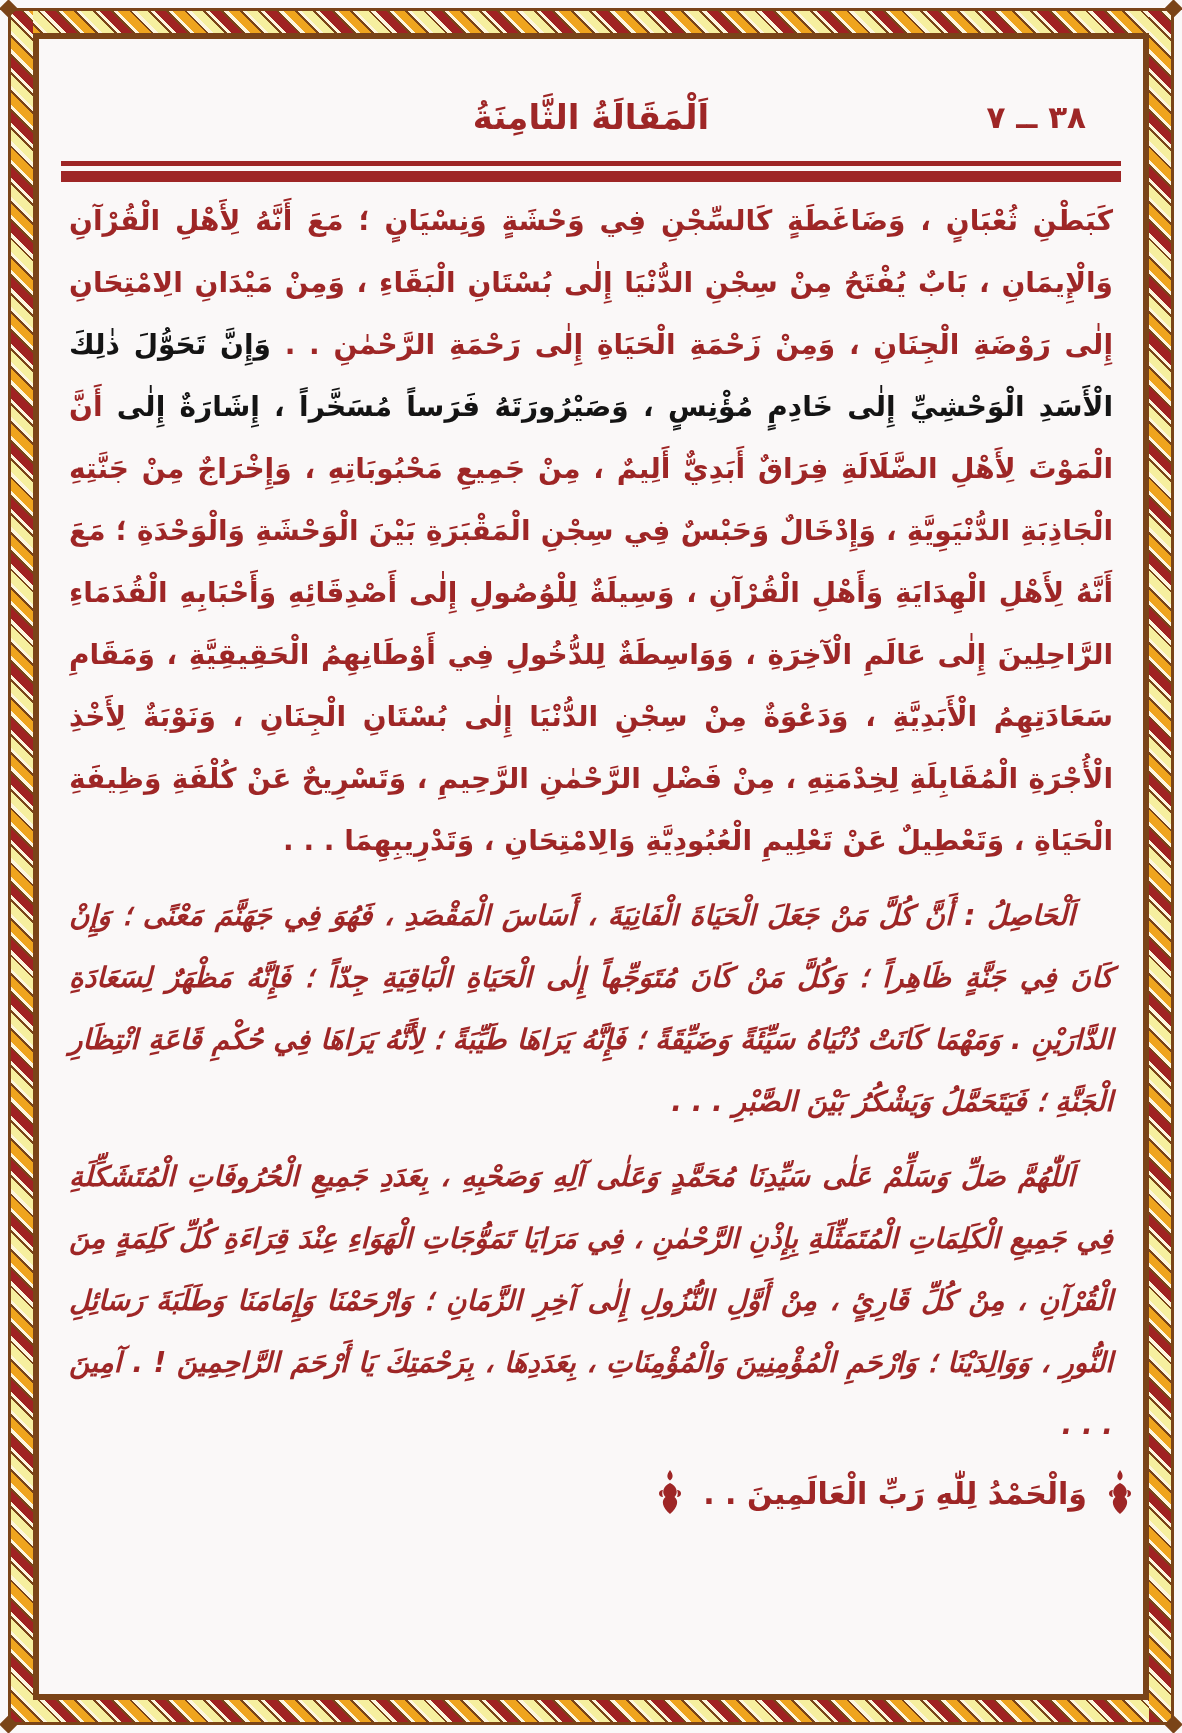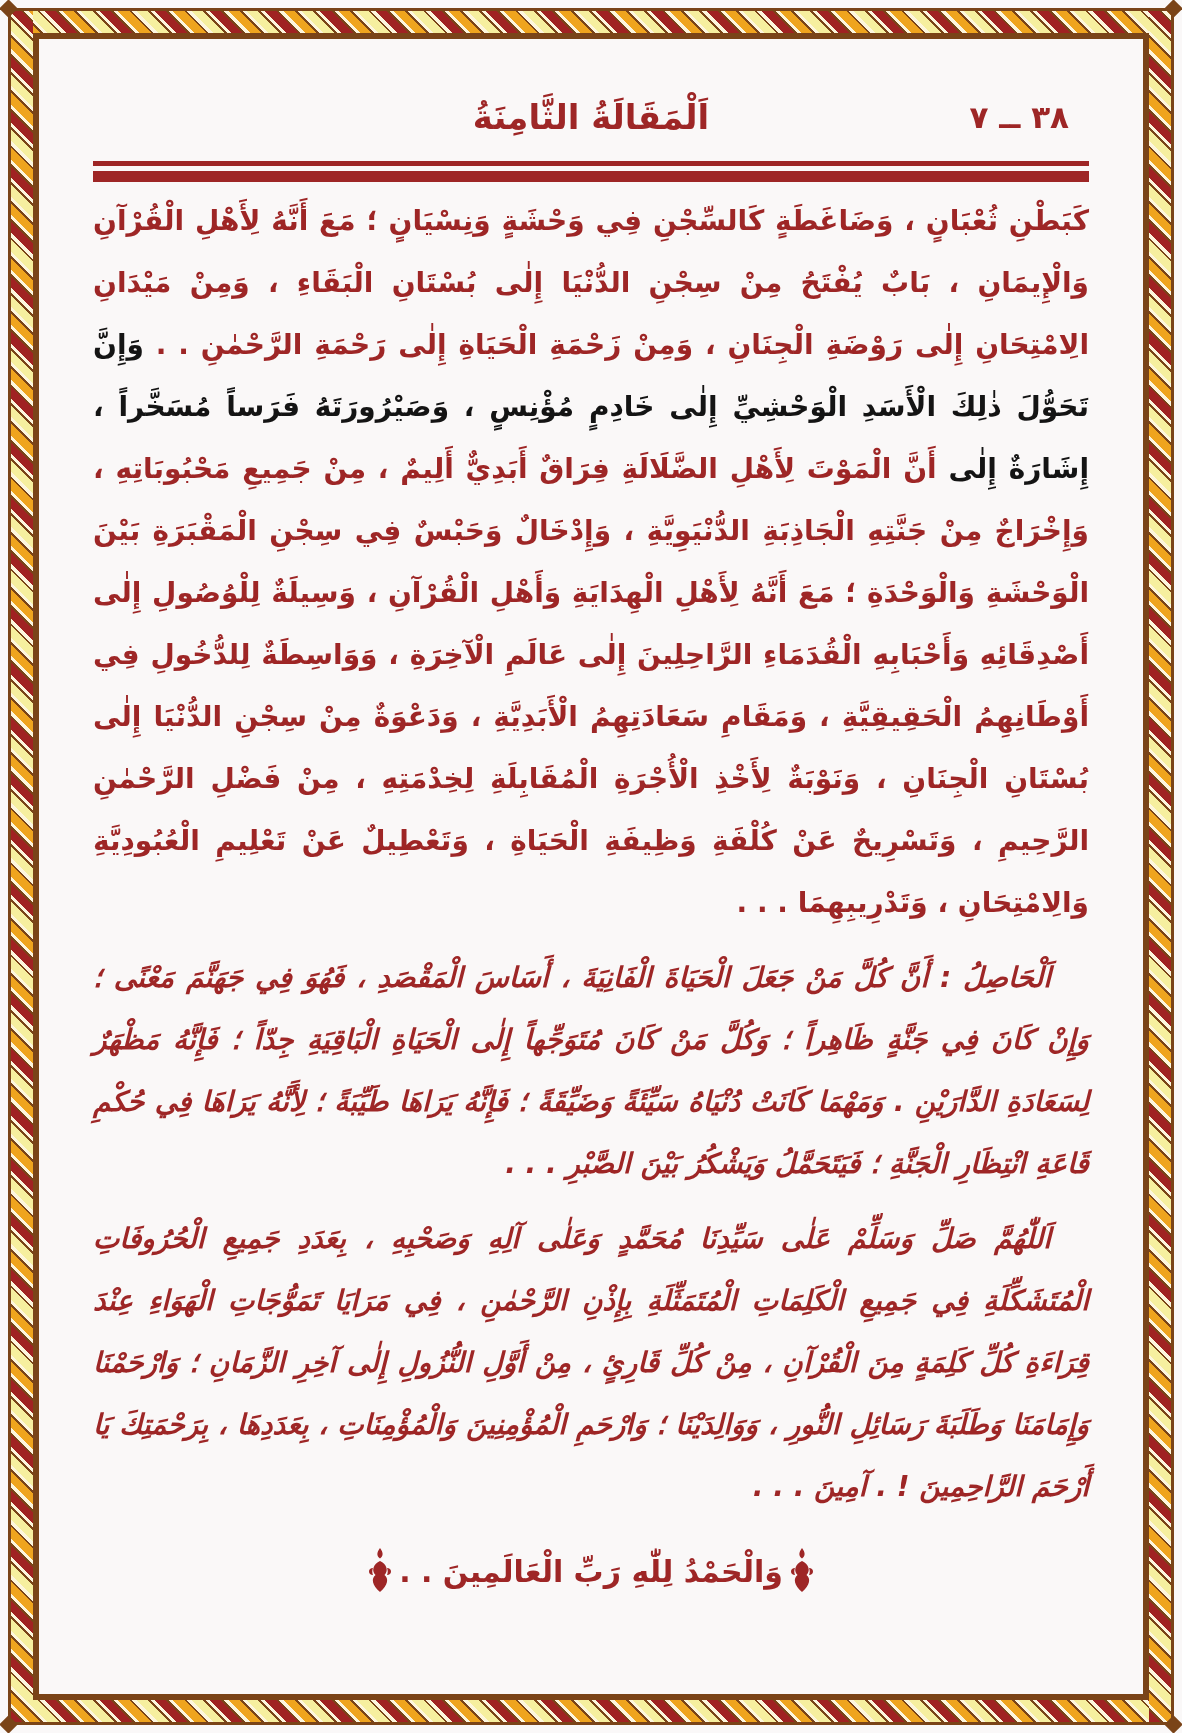--- a/index.html
+++ b/index.html
@@ -34,48 +34,48 @@
         var(--chain-cream) 36px 39px);
   }
   .band-top{top:11px;left:11px;right:11px;height:22px;}
   .band-bottom{bottom:11px;left:11px;right:11px;height:22px;}
   .band-left{top:11px;bottom:11px;left:11px;width:22px;}
   .band-right{top:11px;bottom:11px;right:11px;width:22px;}
   .corner-spike{position:absolute;width:13px;height:13px;background:var(--brown);transform:rotate(45deg);}
   .spike-tl{top:2px;left:2px;} .spike-tr{top:2px;right:2px;}
   .spike-bl{bottom:2px;left:2px;} .spike-br{bottom:2px;right:2px;}
   
-  .content{position:absolute;inset:39px;padding:0 40px;direction:rtl;}
+  .content{position:absolute;inset:39px;padding:0 8px;direction:rtl;}
   .header{position:relative;margin-top:50px;height:56px;}
   .page-title{
     position:absolute;left:0;right:0;text-align:center;
     color:var(--maroon);font-size:34px;font-weight:bold;line-height:56px;
   }
   .page-number{
-    position:absolute;right:34px;top:0;
+    position:absolute;right:49px;top:0;
     color:var(--maroon);font-size:31px;font-weight:bold;line-height:56px;
     letter-spacing:2px;
   }
   .divider{margin:16px 14px 6px;}
   .rule-thin{height:5px;background:var(--maroon);margin-bottom:5px;}
   .rule-thick{height:11px;background:var(--maroon);}
   .body-text{
     margin:8px 10px 0;
     color:var(--maroon);
     font-size:28px;font-weight:bold;
     line-height:62px;
     text-align:justify;
   }
-  .para{margin:0 4px 13px;}
+  .para{margin:0 12px 13px;}
   .para.indent{text-indent:38px;font-style:italic;}
   .seg-maroon{color:var(--maroon);}
   .seg-black{color:var(--black);}
   .footer{
-    margin-top:30px;
-    display:flex;align-items:center;justify-content:center;gap:4px;
+    margin-top:14px;
+    display:flex;align-items:center;gap:18px;
     color:var(--maroon);font-size:30px;font-weight:bold;
   }
   .flourish{width:30px;height:46px;flex:0 0 auto;}
   .flourish svg{width:100%;height:100%;fill:var(--maroon);}
   .flourish.mirror svg{transform:scaleX(-1);}
 </style>
 </head>
 <body>
 
 <div class="page">

